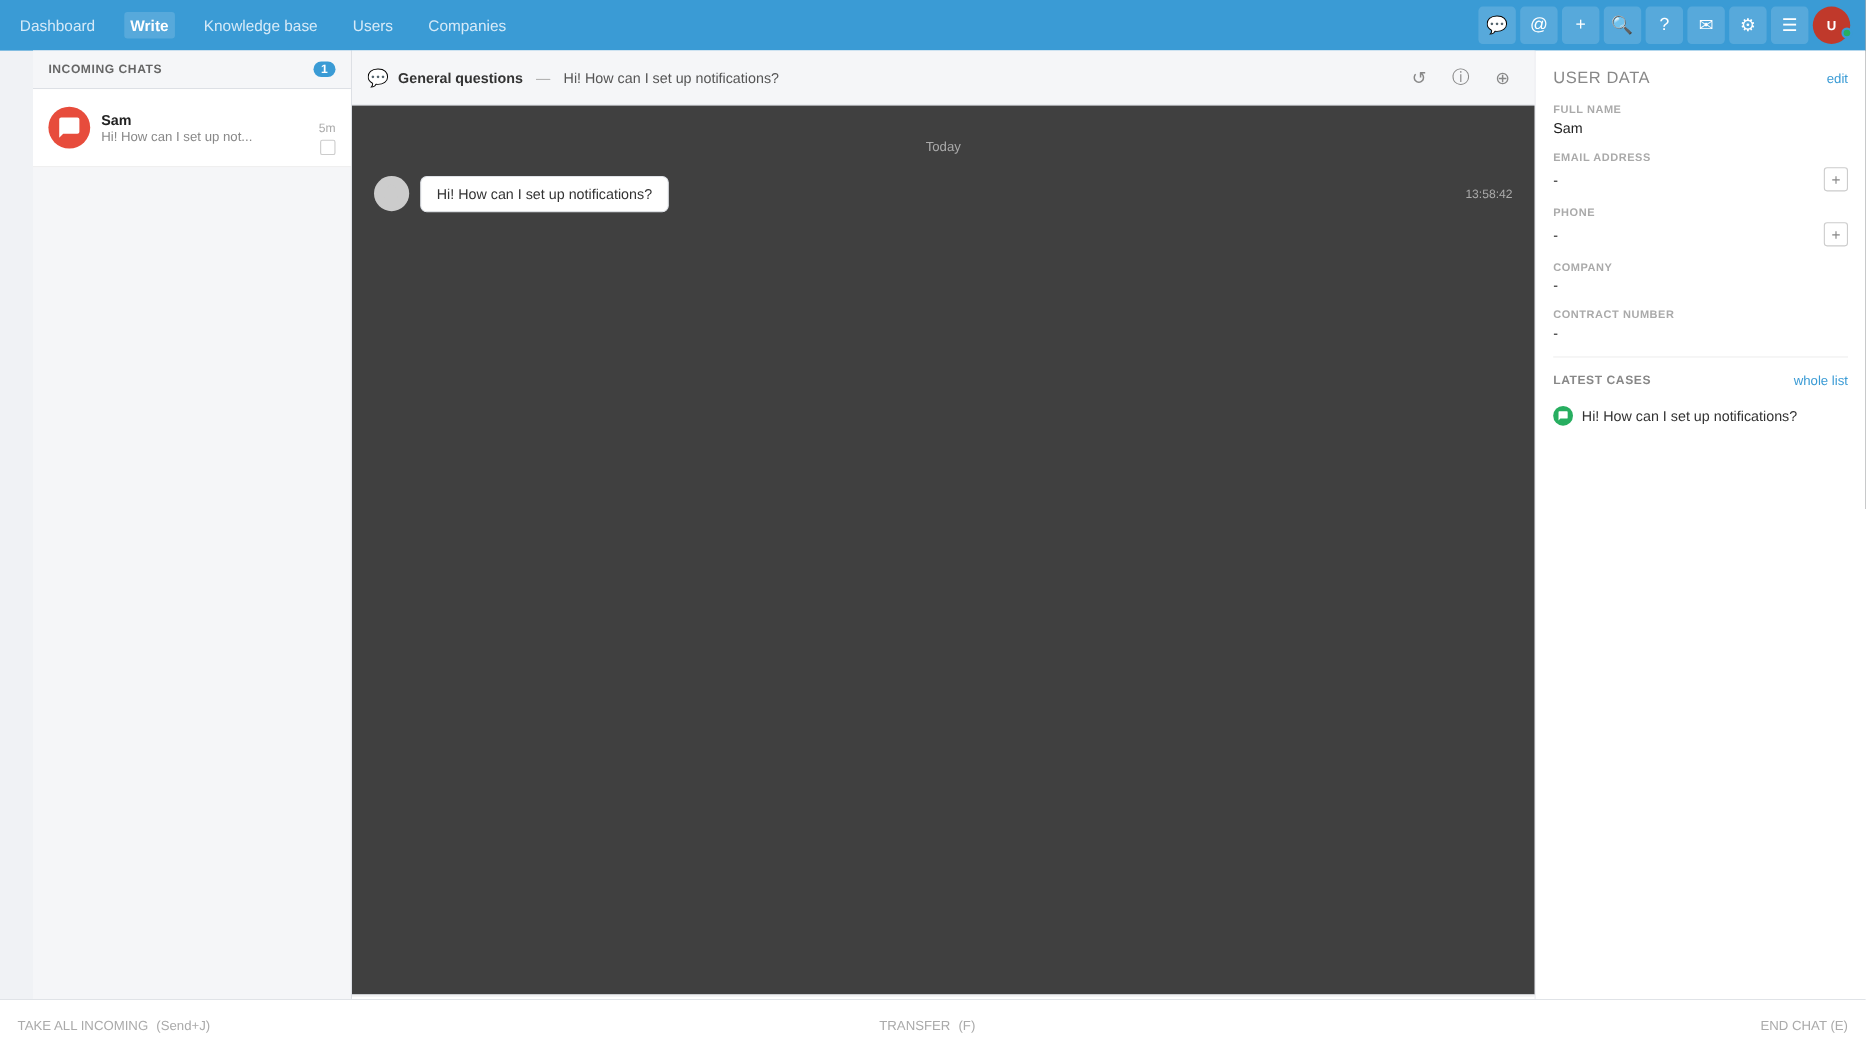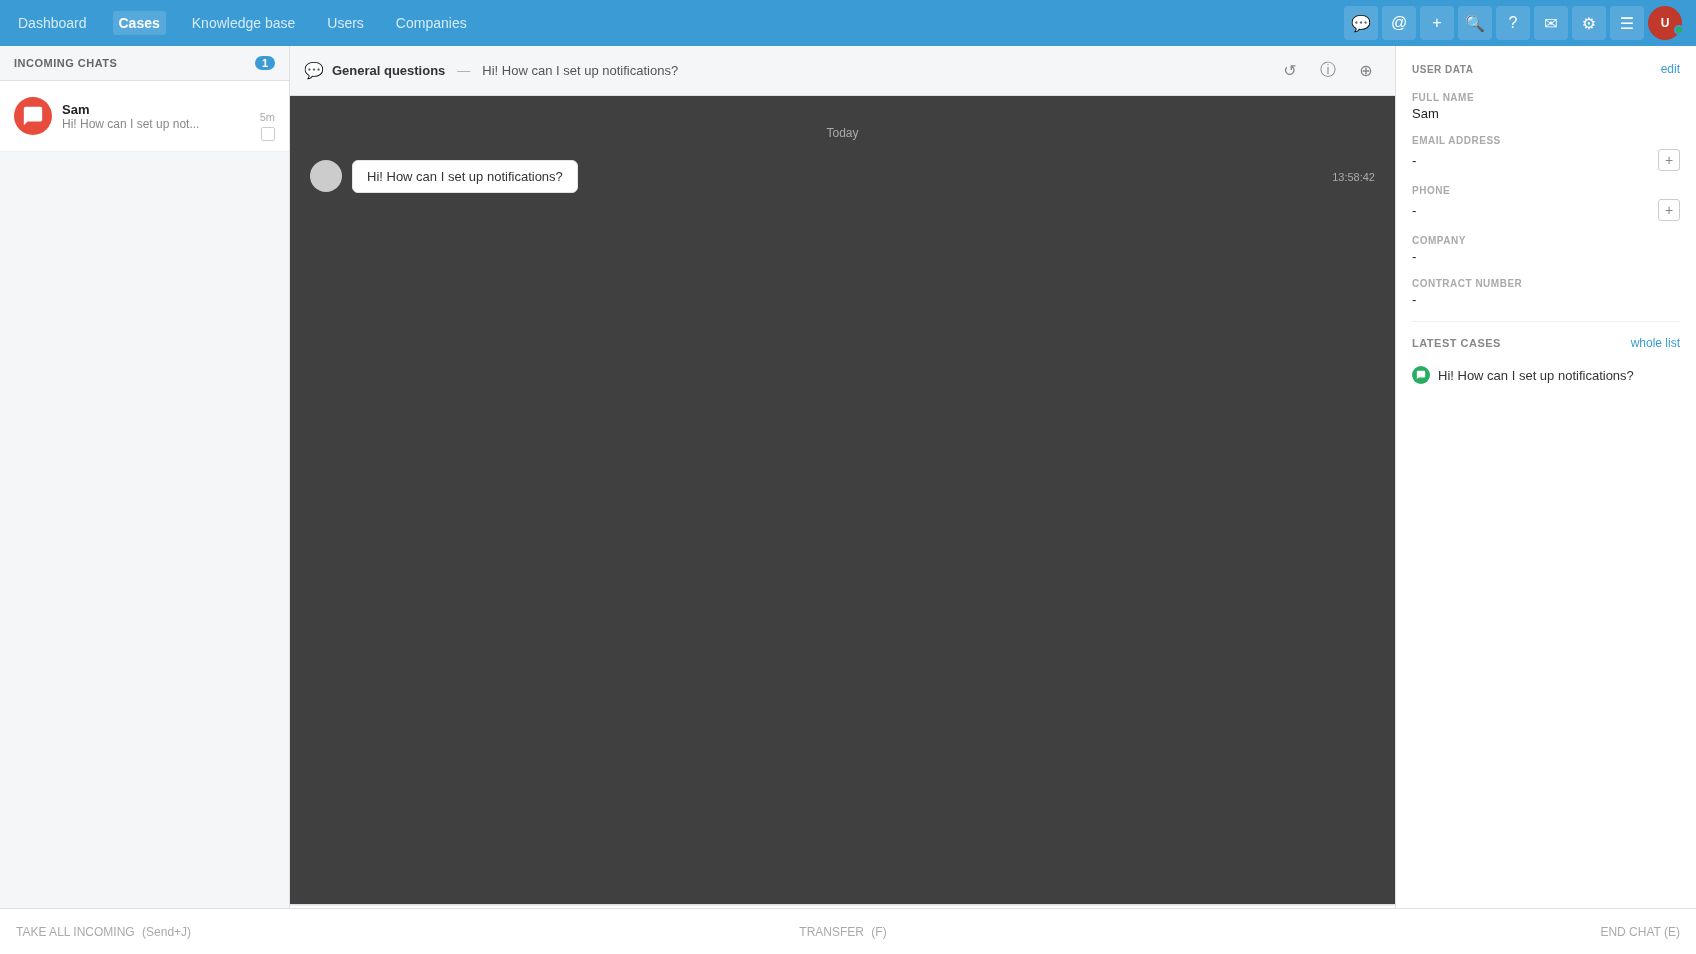--- a/index.html
+++ b/index.html
@@ -66,20 +66,21 @@
       margin-left: -8px;
       margin-top: 14px;
       position: relative;
       z-index: 1;
     }
 
     
     .main-layout {
       display: flex;
       height: calc(954px - 46px);
+      padding-left: 30px;
     }
 
     
     .left-sidebar {
       width: 290px;
       background: #f5f6f8;
       border-right: 1px solid #dde0e5;
       display: flex;
       flex-direction: column;
     }
@@ -316,22 +317,22 @@
       overflow-y: auto;
       padding: 16px;
     }
     .user-data-header {
       display: flex;
       align-items: center;
       justify-content: space-between;
       margin-bottom: 16px;
     }
     .user-data-title {
-      font-size: 10px;
-      font-weight: 700;
+      font-size: 15px;
+      font-weight: 400;
       color: #888;
       text-transform: uppercase;
       letter-spacing: 0.5px;
     }
     .edit-link {
       color: #3a9bd5;
       font-size: 12px;
       cursor: pointer;
     }
     .data-field { margin-bottom: 14px; }
@@ -448,21 +449,21 @@
     }
     .bb-left { width: 290px; }
     .bb-center { flex: 1; display: flex; justify-content: center; }
     .bb-right { width: 300px; display: flex; justify-content: flex-end; }
   </style>
 </head>
 <body>
 
 <nav class="top-nav">
   <span class="nav-item">Dashboard</span>
-  <span class="nav-item active">Cases</span>
+  <span class="nav-item active">Write</span>
   <span class="nav-item">Knowledge base</span>
   <span class="nav-item">Users</span>
   <span class="nav-item">Companies</span>
 
   <div class="nav-right">
     <div class="nav-icon-btn">💬</div>
     <div class="nav-icon-btn">@</div>
     <div class="nav-icon-btn">+</div>
     <div class="nav-icon-btn">🔍</div>
     <div class="nav-icon-btn">?</div>

